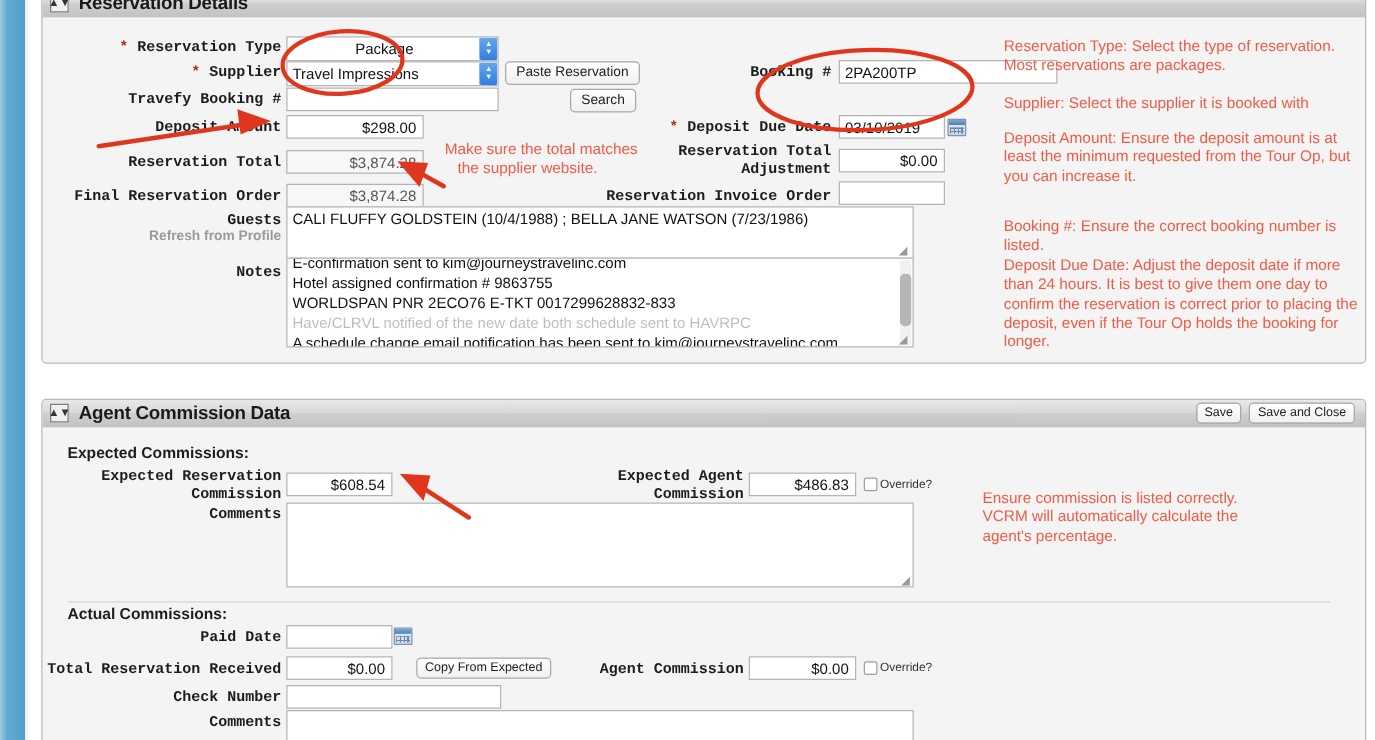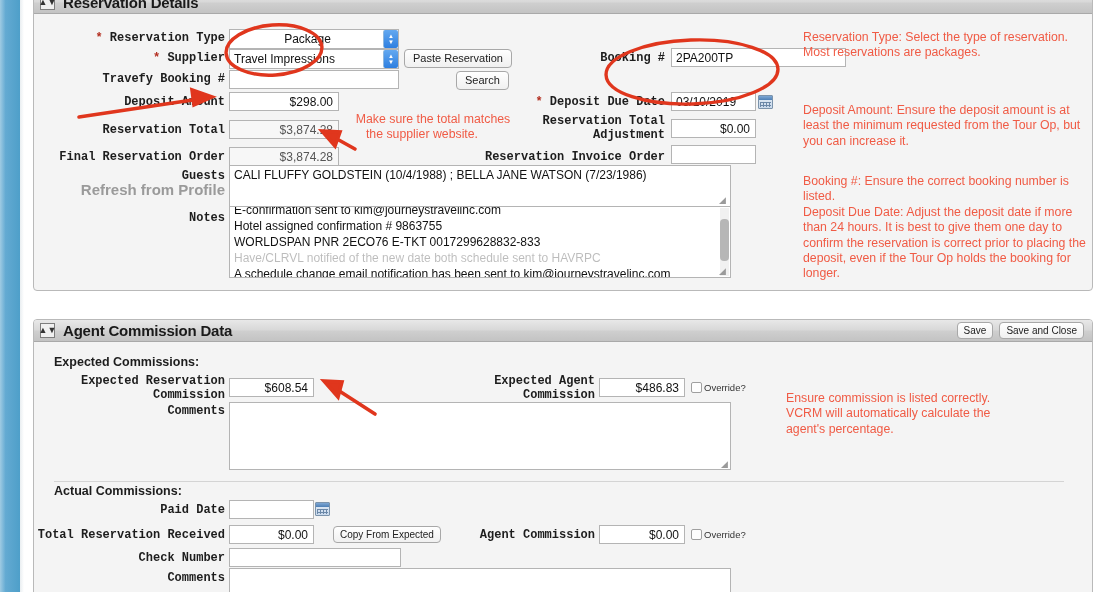--- a/index.html
+++ b/index.html
@@ -66,21 +66,21 @@
   
   .lbl {
     position: absolute; text-align: right;
     font-size: 12px; font-weight: bold; color: #1d1d1d;
     line-height: 14px;
     font-family: Liberation Mono, monospace;
   }
   .lbl .req { color: #b32d1f; font-weight: bold; }
   .sublbl {
     position: absolute; text-align: right;
-    font-size: 15px; font-weight: bold; color: #9a9a9a; line-height: 11px;
+    font-size: 11px; font-weight: bold; color: #9a9a9a; line-height: 11px;
   }
 
   .fld {
     position: absolute;
     background: #ffffff;
     border: 1px solid #b4b4b4;
     font-size: 12px; color: #111;
     padding: 2px 4px; line-height: 15px;
     height: 19px; overflow: hidden; white-space: nowrap;
   }
@@ -340,20 +340,21 @@
     <span>Check Number</span>
   </div>
   <div class="fld" style="left:229px; top:548px; width:172px;"></div>
 
   <div class="lbl" style="left:55px; top:571px; width:170px;">
     <span>Comments</span>
   </div>
   <div class="ta" style="left:229px; top:568px; width:502px; height:40px;"></div>
 
   <div class="note" style="left:803px; top:30px; width:282px;">Reservation Type:  Select the type of reservation. Most reservations are packages.</div>
+  <div class="note" style="left:803px; top:75px; width:282px;">Supplier:  Select the supplier it is booked with</div>
   <div class="note" style="left:803px; top:103px; width:288px;">Deposit Amount:  Ensure the deposit amount is at least the minimum requested from the Tour Op, but you can increase it.</div>
   <div class="note" style="left:803px; top:174px; width:285px;">Booking #: Ensure the correct booking number is listed.</div>
   <div class="note" style="left:803px; top:205px; width:292px;">Deposit Due Date:  Adjust the deposit date if more than 24 hours.  It is best to give them one day to confirm the reservation is correct prior to placing the deposit, even if the Tour Op holds the booking for longer.</div>
   <div class="note-c" style="left:318px; top:111px; width:230px;">Make sure the total matches</div>
   <div class="note-c" style="left:318px; top:126px; width:208px;">the supplier website.</div>
   <div class="note" style="left:786px; top:391px; width:230px;">Ensure commission is listed correctly. VCRM will automatically calculate the agent's percentage.</div>
 
   <svg class="anno-svg" viewBox="0 0 1100 592">
     <g fill="none" stroke="#e0361d" stroke-width="3.4" stroke-linecap="round">
 

